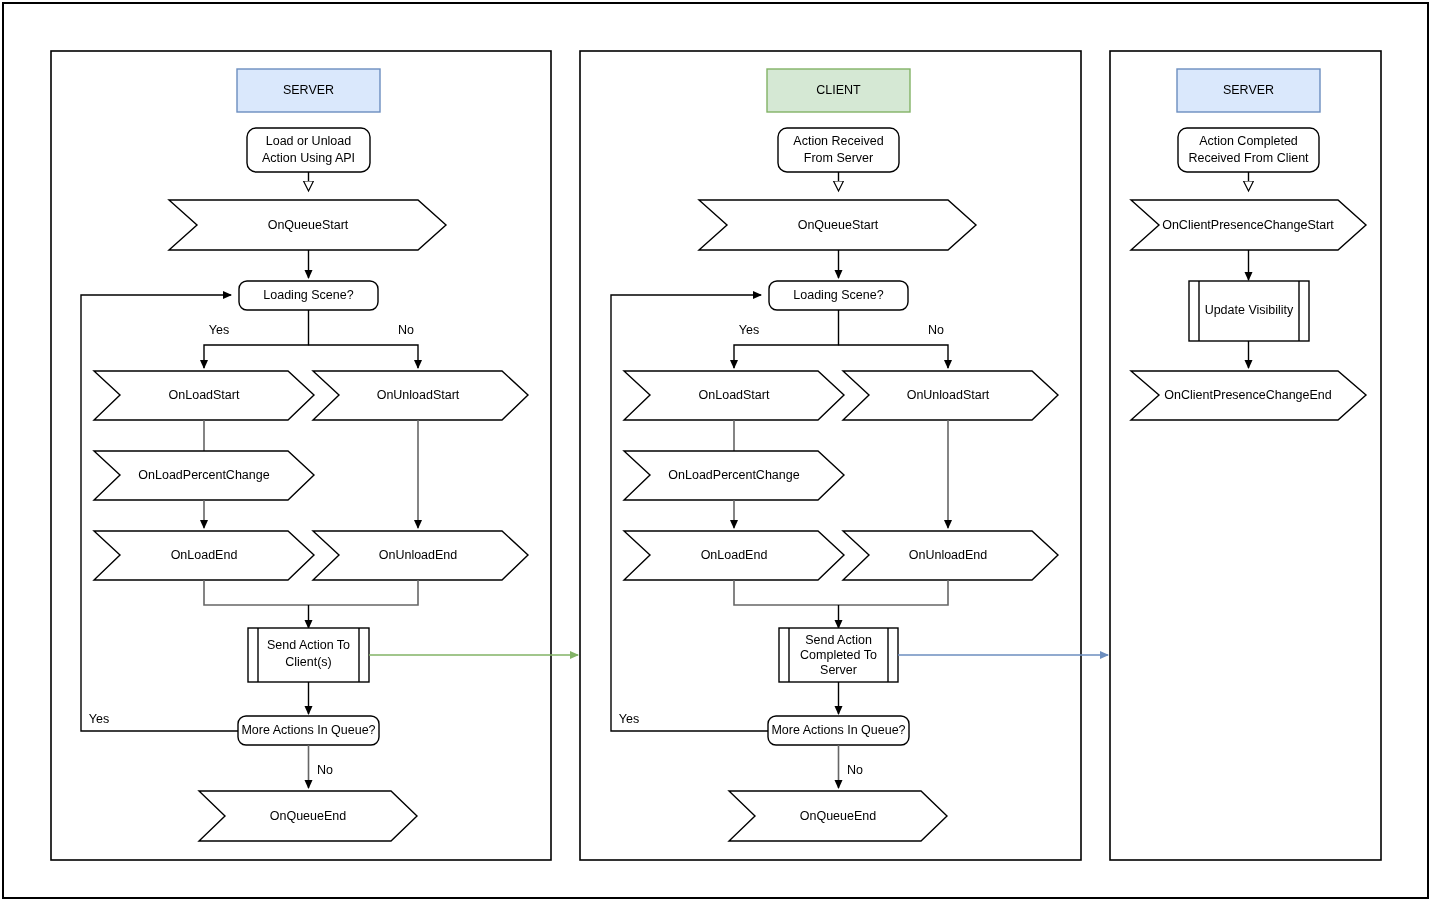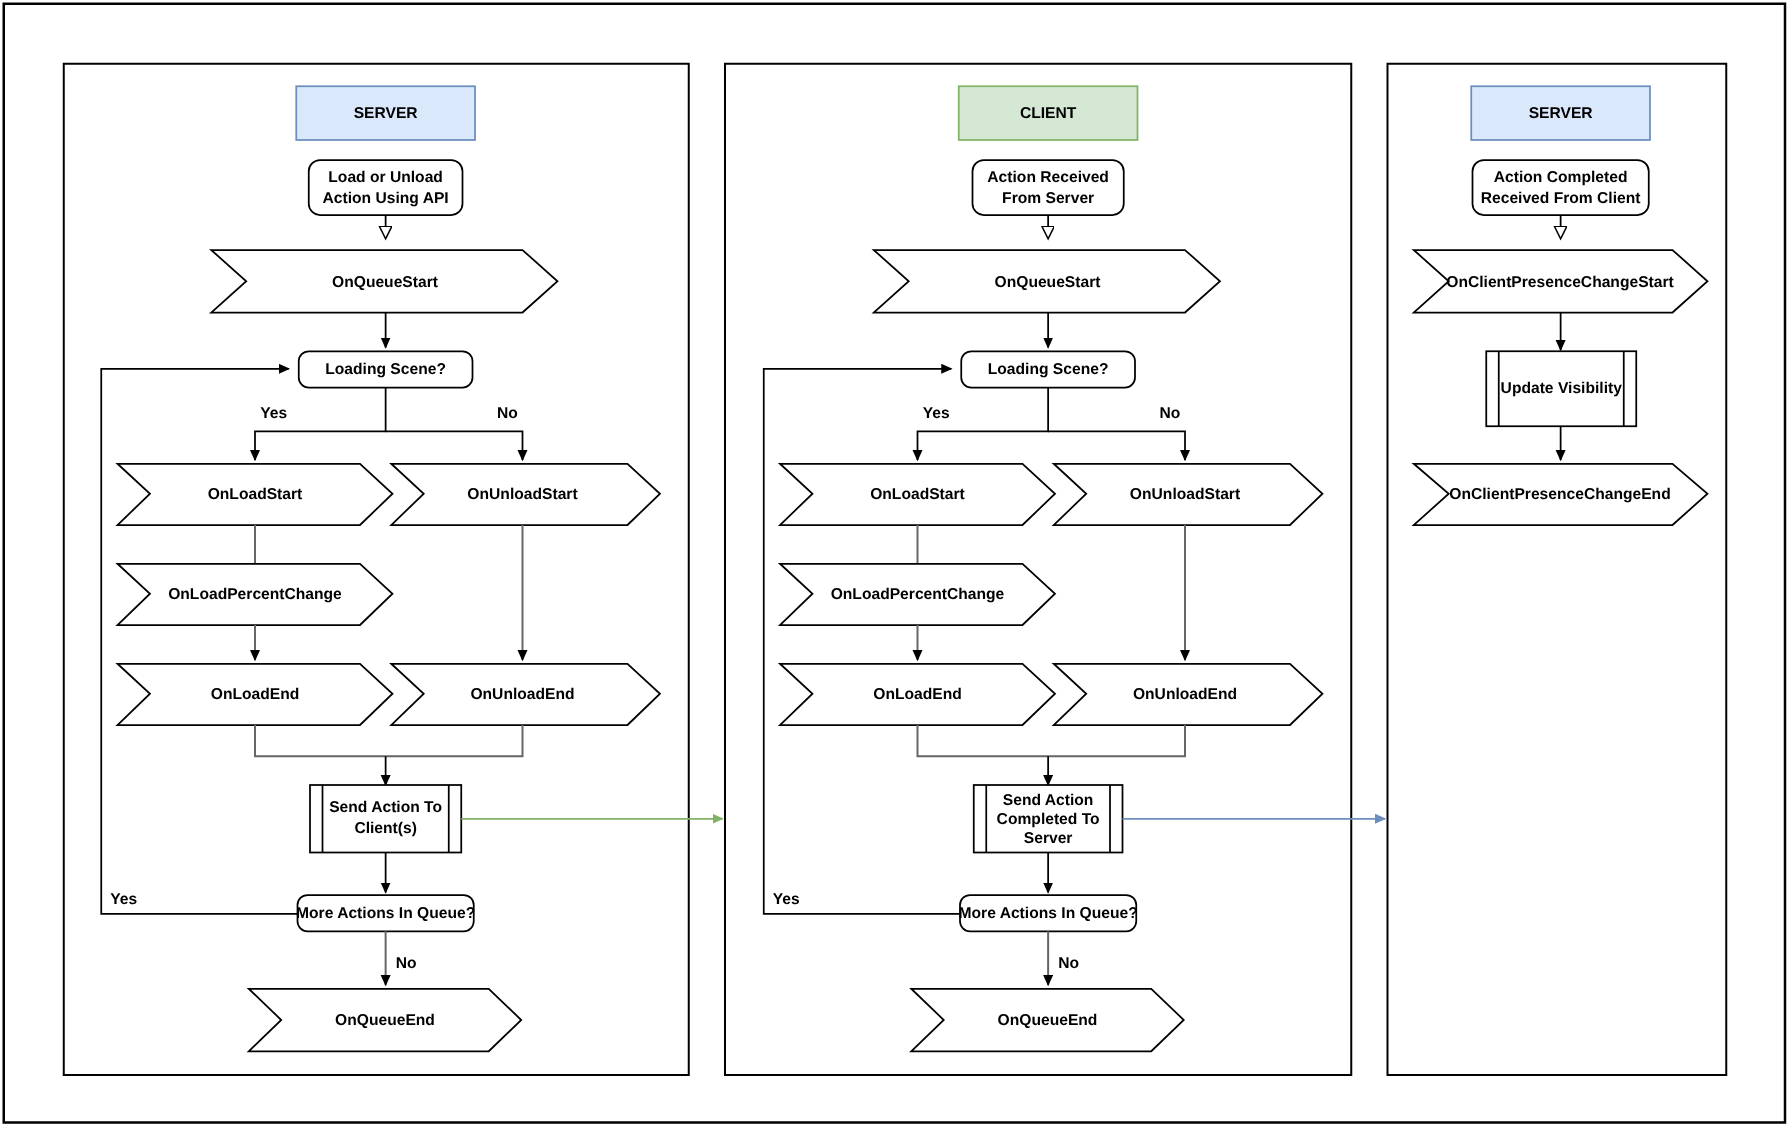--- a/index.html
+++ b/index.html
@@ -9,21 +9,20 @@
   }
   body {
     font-family: "Liberation Sans", sans-serif;
   }
   #stage {
     position: relative;
     width: 1431px;
     height: 901px;
     background: #ffffff;
     overflow: hidden;
-    font-weight: bold;
   }
   #stage svg {
     position: absolute;
     left: 0;
     top: 0;
   }
   .node-label {
     font-family: "Liberation Sans", sans-serif;
     font-size: 12.5px;
     fill: #000000;

